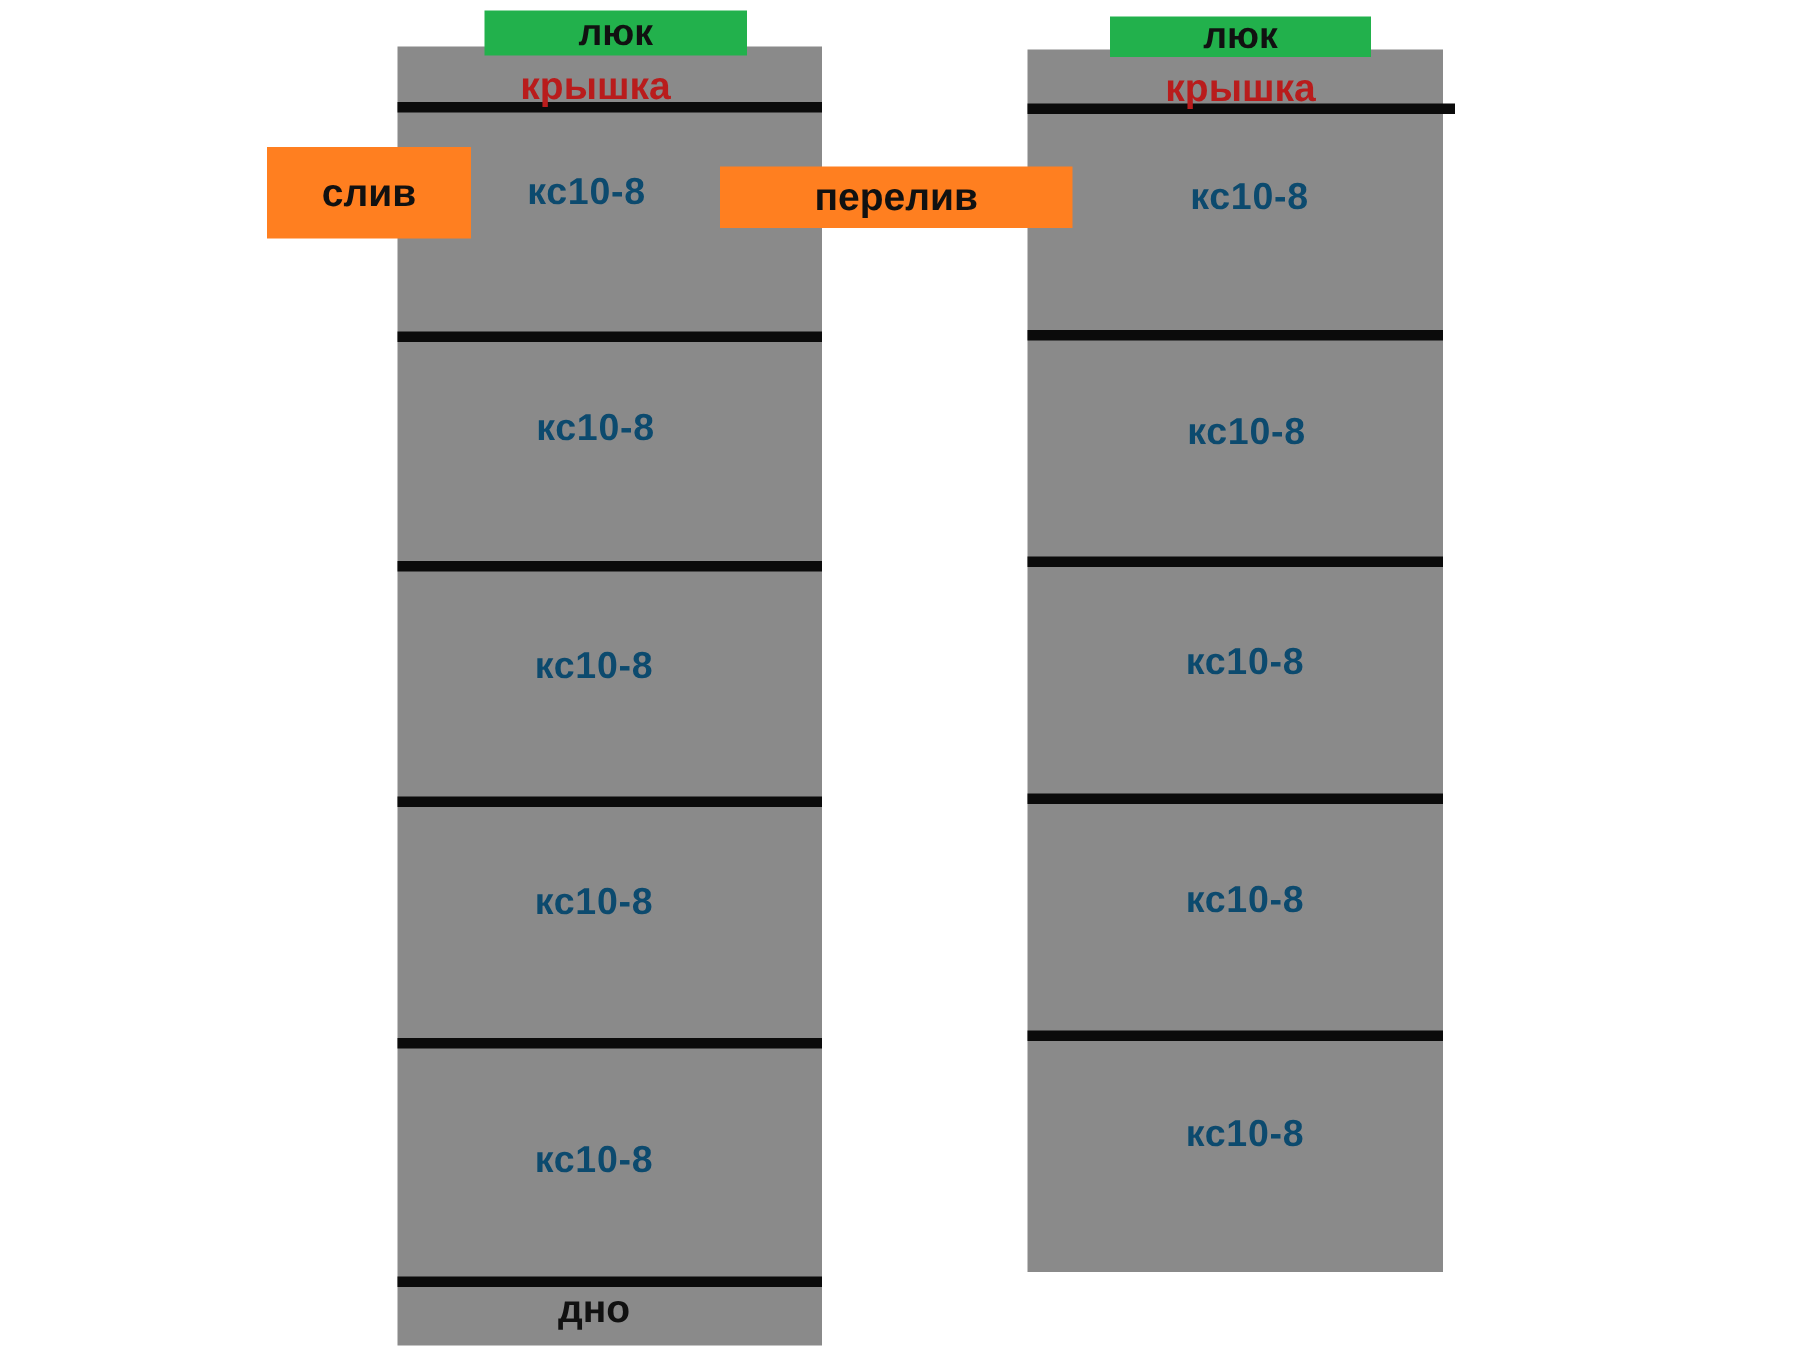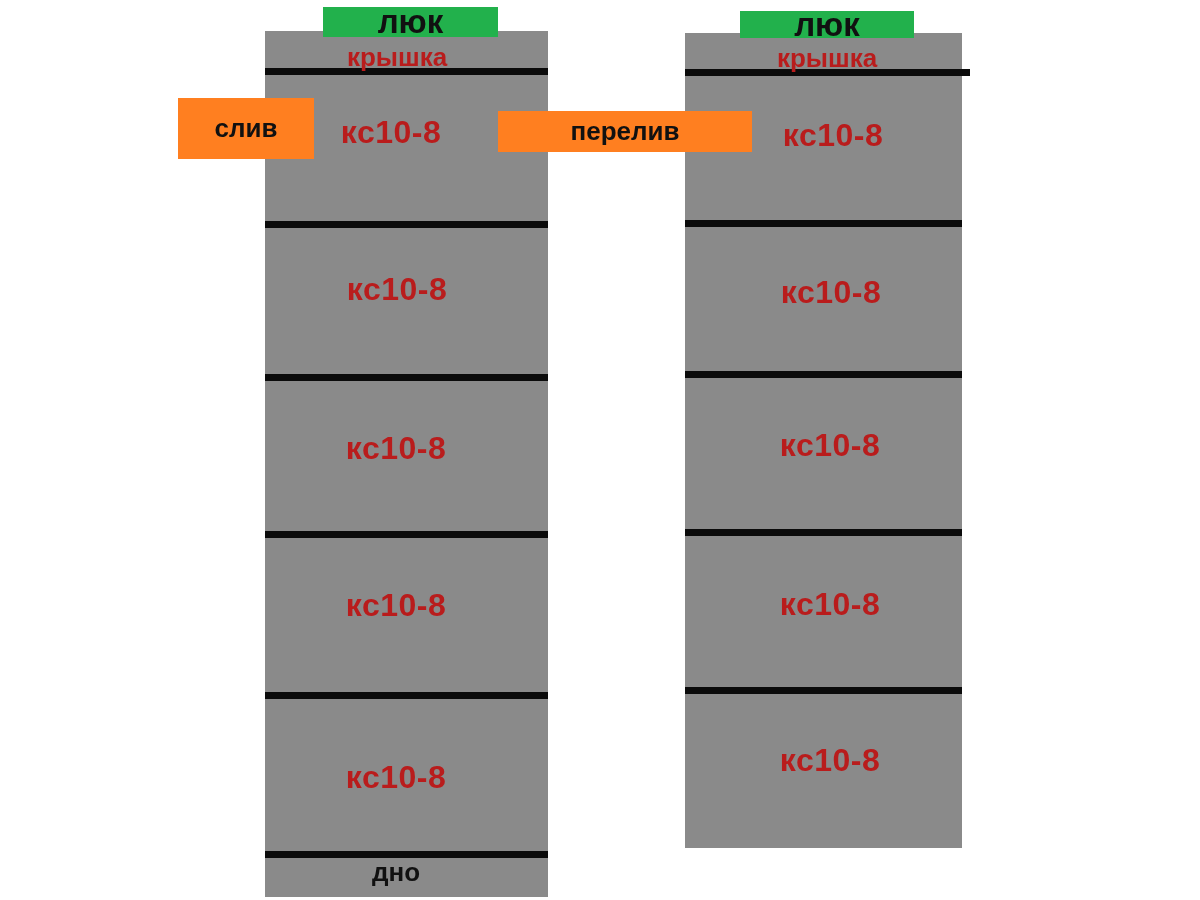--- a/index.html
+++ b/index.html
@@ -31,24 +31,24 @@
     position: absolute;
     background: #0b0b0b;
     height: 7px;
     z-index: 4;
   }
 
   
   .ring-label {
     position: absolute;
     z-index: 5;
-    color: #b91c1c;
+    color: #0c4a6e;
     font-family: "Liberation Sans", sans-serif;
     font-weight: bold;
-    font-size: 32px;
+    font-size: 25px;
     letter-spacing: 0.5px;
     text-align: center;
     white-space: nowrap;
     transform: translateX(-50%);
   }
   .cap-label {
     position: absolute;
     z-index: 5;
     color: #b91c1c;
     font-family: "Liberation Sans", sans-serif;
@@ -77,21 +77,21 @@
     align-items: center;
     justify-content: center;
     box-sizing: border-box;
     color: #111111;
     font-family: "Liberation Sans", sans-serif;
     font-weight: bold;
     white-space: nowrap;
   }
   .box-hatch {
     background: #22b14c;
-    font-size: 33px;
+    font-size: 25px;
     z-index: 6;
     text-align: right;
   }
   .box-pipe {
     background: #ff7f20;
     font-size: 26px;
     z-index: 6;
   }
 </style>
 </head>
@@ -136,15 +136,15 @@
   <div class="ring-label" style="left:830px; top:427px;">кс10-8</div>
   <div class="ring-label" style="left:830px; top:586px;">кс10-8</div>
   <div class="ring-label" style="left:830px; top:742px;">кс10-8</div>
 
   <div class="box box-hatch" style="left:323px; top:7px; width:175px; height:30px;">люк</div>
 
   <div class="box box-hatch" style="left:740px; top:11px; width:174px; height:27px;">люк</div>
 
   <div class="box box-pipe" style="left:178px; top:98px; width:136px; height:61px;">слив</div>
 
-  <div class="box box-pipe" style="left:498px; top:111px; width:254px; height:41px;">перелив</div>
+  <div class="box box-pipe" style="left:480px; top:111px; width:235px; height:41px;">перелив</div>
 
 </div>
 
 </body></html>

